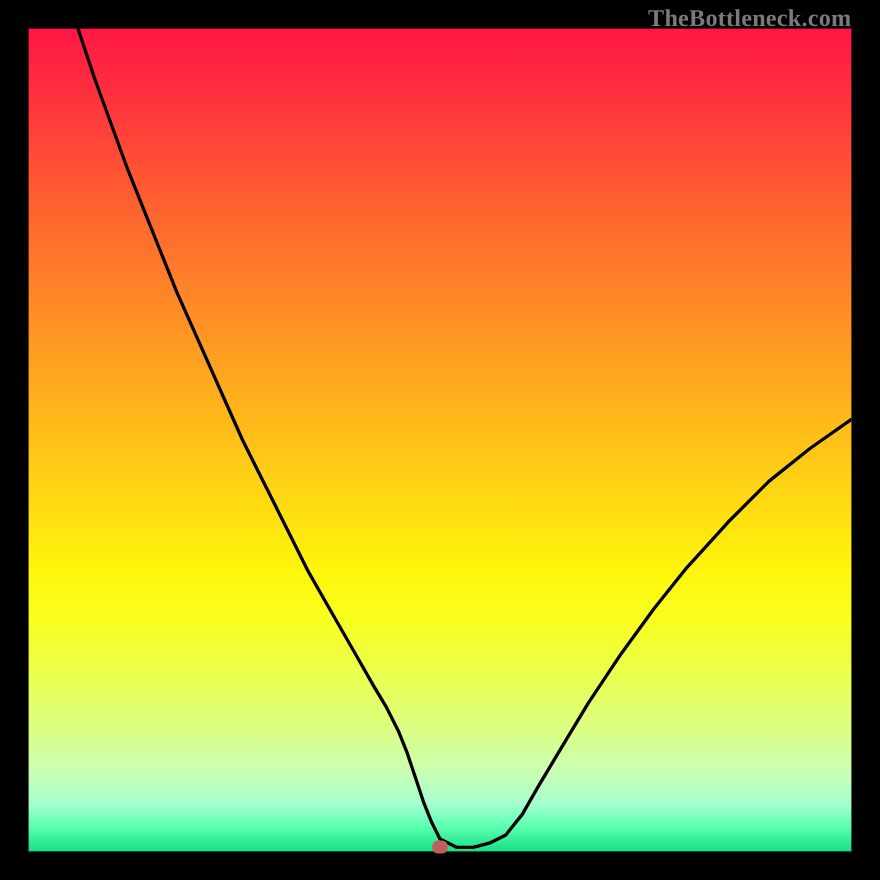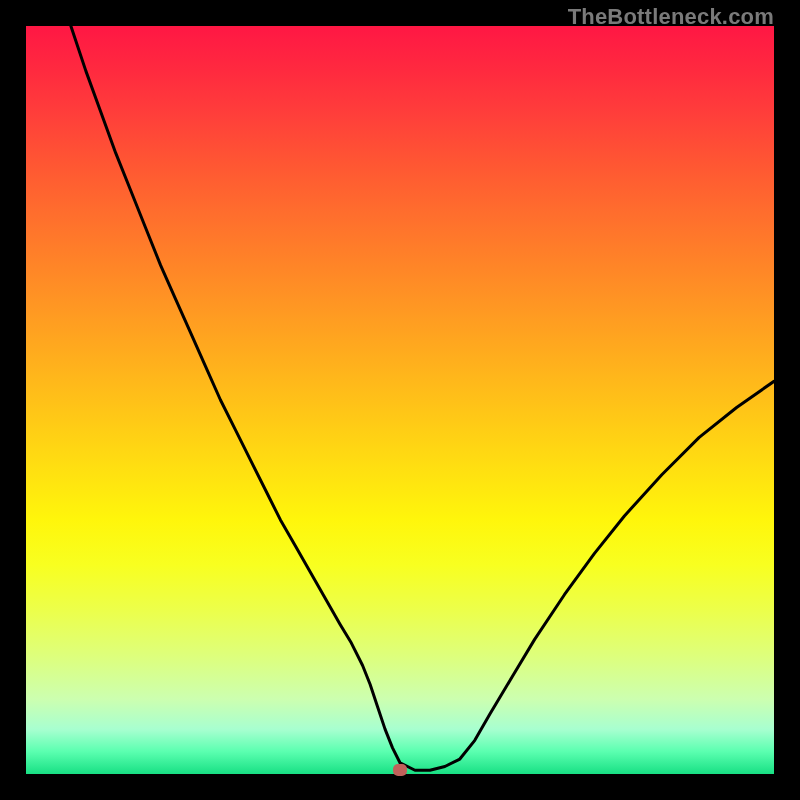--- a/index.html
+++ b/index.html
@@ -48,20 +48,21 @@
   }
   .watermark {
     position: absolute;
     top: 4px;
     right: 26px;
     color: #7a7a7a;
     font-size: 22px;
     font-weight: bold;
     letter-spacing: 0.2px;
     z-index: 10;
+    font-family: Liberation Serif, serif;
   }
   .curve-svg {
     position: absolute;
     top: 0; left: 0;
     width: 748px; height: 748px;
     z-index: 5;
   }
   .dot {
     position: absolute;
     width: 14px;

